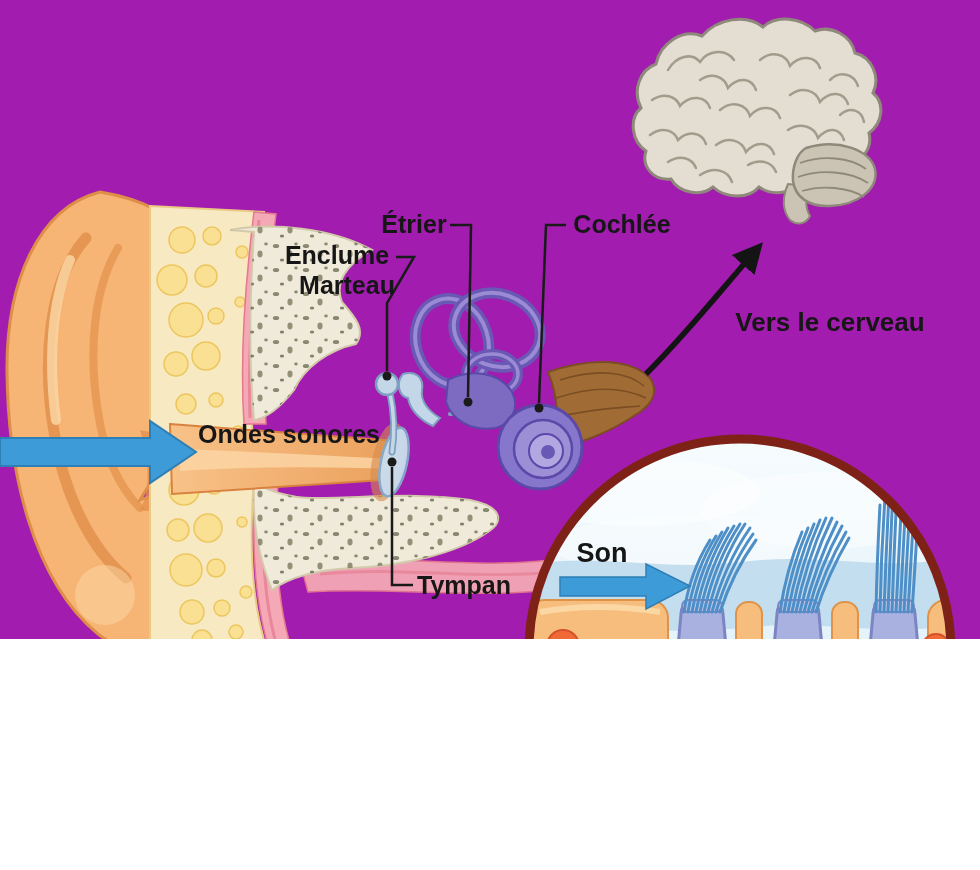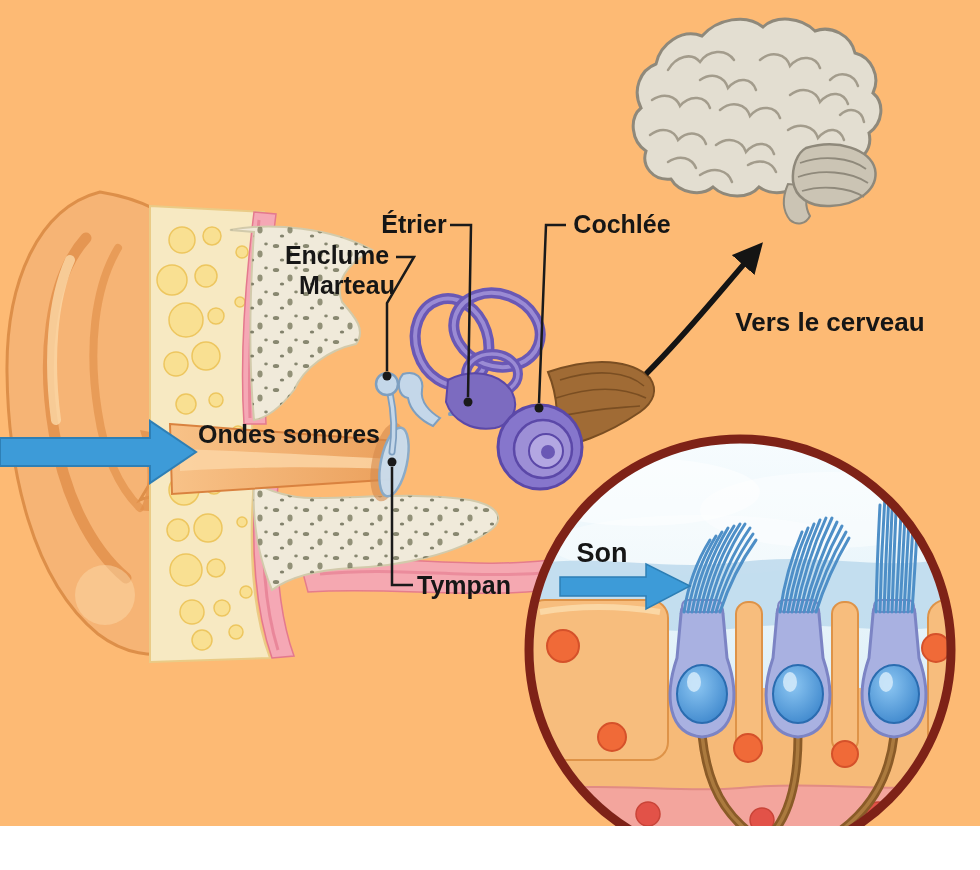--- a/index.html
+++ b/index.html
@@ -1,16 +1,16 @@
 <!DOCTYPE html>
 <html><head>
 <meta charset="utf-8">
 <style>
   html,body{margin:0;padding:0;background:#ffffff;}
-  .stage{position:relative;width:980px;height:826px;background:#fdba74;overflow:hidden;}
+  .stage{position:relative;width:980px;height:639px;background:#a21caf;overflow:hidden;}
   svg{display:block;}
   .lbl{font-family:"Liberation Sans",sans-serif;font-weight:600;font-size:25px;fill:#161616;}
   .lbl-big{font-size:26px;}
   .lbl-son{font-size:27px;font-weight:700;}
   .connector{stroke:#1a1a1a;stroke-width:2.5;fill:none;}
   .dot{fill:#1a1a1a;}
 </style>
 </head>
 <body>
 

